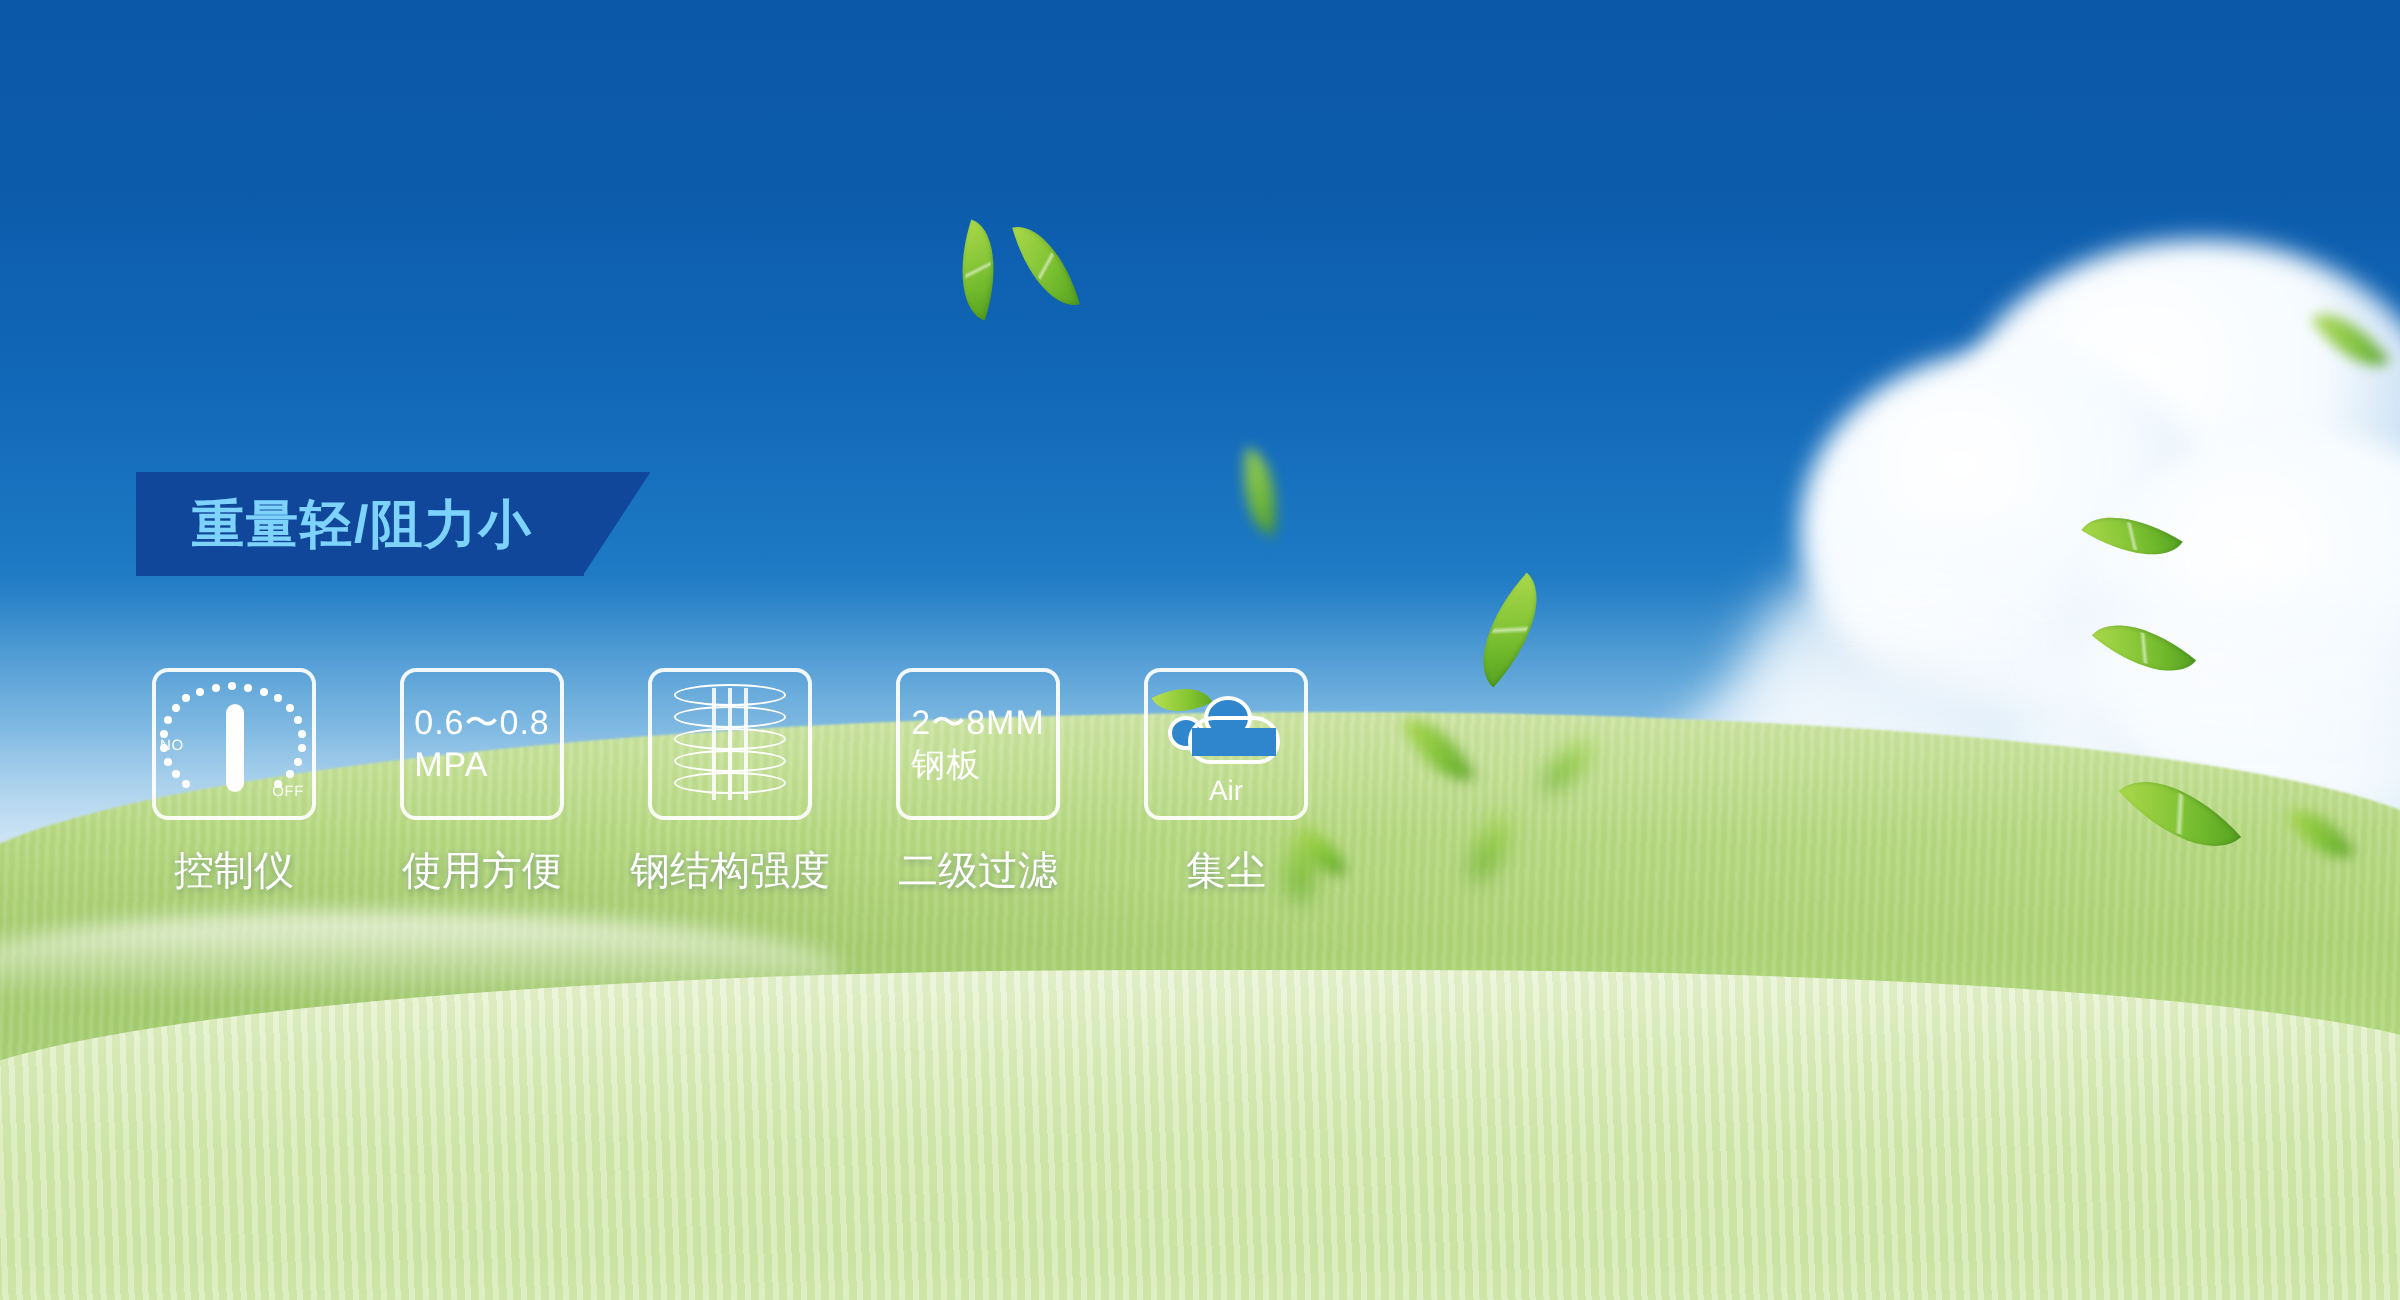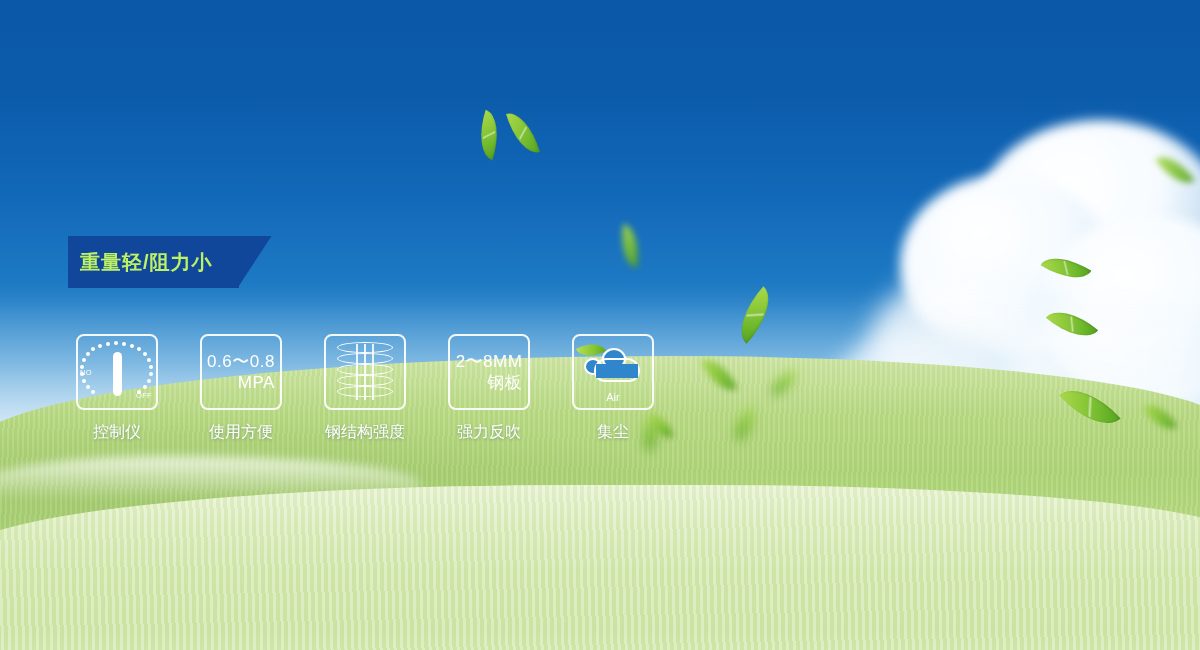--- a/index.html
+++ b/index.html
@@ -101,22 +101,22 @@
     position:absolute;left:68px;top:146px;
     font-size:60px;line-height:70px;color:#ffffff;
     letter-spacing:2px;font-weight:300;white-space:nowrap;
     -webkit-text-stroke:.4px rgba(255,255,255,.35);
     text-shadow:0 1px 4px rgba(0,30,80,.22);
   }
 
   
   .subrow{position:absolute;left:68px;top:236px;height:52px;display:flex;}
   .sub-a{
-    background:#10479b;color:#bef264;font-size:20px;font-weight:700;
-    display:flex;align-items:center;padding:0 26px 0 12px;letter-spacing:1px;
+    background:#10479b;color:#7dd3fc;font-size:26px;font-weight:700;
+    display:flex;align-items:center;padding:0 26px 0 28px;letter-spacing:1px;
   }
   .sub-slant{
     width:34px;background:#10479b;
     clip-path:polygon(0 0,100% 0,0 100%);
     margin-left:-1px;
   }
   .sub-b{
     background:#f3f7fb;color:#1a5fb4;font-size:22px;font-weight:700;
     display:flex;align-items:center;padding:0 22px 0 6px;letter-spacing:1px;
     margin-left:-18px;
@@ -126,25 +126,25 @@
 
   
   .features{position:absolute;left:68px;top:334px;display:flex;gap:26px;}
   .feat{width:98px;display:flex;flex-direction:column;align-items:center;}
   .feat .box{
     width:82px;height:76px;border:2px solid rgba(255,255,255,.92);
     border-radius:8px;display:flex;align-items:center;justify-content:center;
     position:relative;box-sizing:border-box;
   }
   .feat .cap{
-    margin-top:12px;color:#ffffff;font-size:16px;white-space:nowrap;
+    margin-top:12px;color:#ffffff;font-size:20px;white-space:nowrap;
     text-shadow:0 1px 3px rgba(0,40,90,.3);
   }
   .feat .txt{
-    color:#fff;font-size:17px;line-height:21px;text-align:right;letter-spacing:.5px;
+    color:#fff;font-size:17px;line-height:21px;text-align:left;letter-spacing:.5px;
   }
   .feat .txt .l2{display:block;}
 
   
   .gauge{position:relative;width:72px;height:66px;}
   .gauge .dot{position:absolute;width:4.4px;height:4.4px;border-radius:50%;background:#fff;}
   .gauge .needle{
     position:absolute;left:50%;top:13px;width:9px;height:44px;margin-left:-4.5px;
     background:#fff;border-radius:5px;
   }
@@ -174,21 +174,21 @@
   .aircloud .bump{
     position:absolute;border:2.4px solid #fff;border-radius:50%;box-sizing:border-box;
     background:#2f86cc;
   }
   .aircloud .b1{left:20px;top:4px;width:24px;height:22px;}
   .aircloud .b2{left:2px;top:14px;width:18px;height:17px;}
   .aircloud .mask{
     position:absolute;left:14px;top:20px;width:42px;height:14px;background:#2f86cc;
   }
   .aircloud .air{
-    position:absolute;left:0;right:0;bottom:-3px;text-align:center;color:#fff;font-size:11px;
+    position:absolute;left:0;right:0;bottom:-3px;text-align:center;color:#fff;font-size:14px;
   }
   .aircloud .sprout{
     position:absolute;left:-4px;top:-2px;width:26px;height:16px;
     background:linear-gradient(120deg,#b7e055 0%,#86c631 60%,#5fa823 100%);
     border-radius:0 100% 0 100%;transform:rotate(-28deg);
   }
 </style>
 </head>
 <body>
 
@@ -333,21 +333,21 @@
       <div class="cap">钢结构强度</div>
     </div>
 
     <div class="feat">
       <div class="box">
         <div class="txt">
           <span>2〜8MM</span>
           <span class="l2">钢板</span>
         </div>
       </div>
-      <div class="cap">强力反吹</div>
+      <div class="cap">二级过滤</div>
     </div>
 
     <div class="feat">
       <div class="box">
         <div class="aircloud">
           <div class="sprout"></div>
           <div class="bump b2"></div>
           <div class="bump b1"></div>
           <div class="big"></div>
           <div class="mask"></div>

